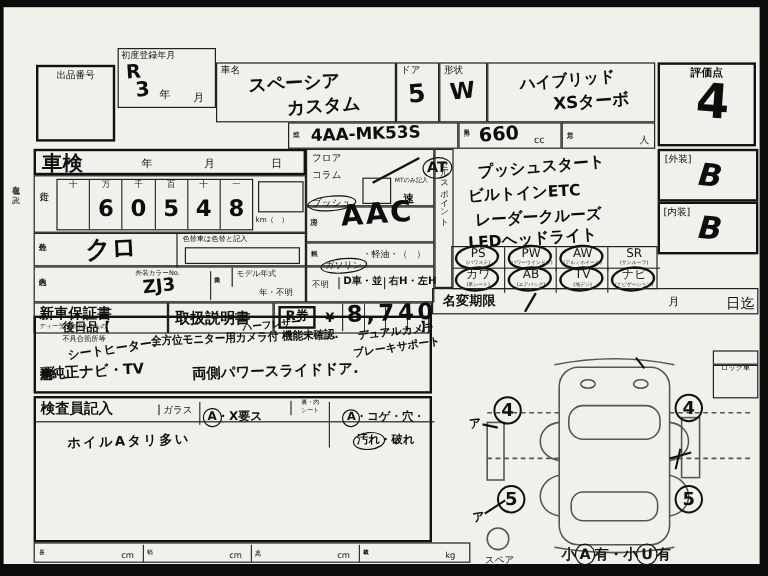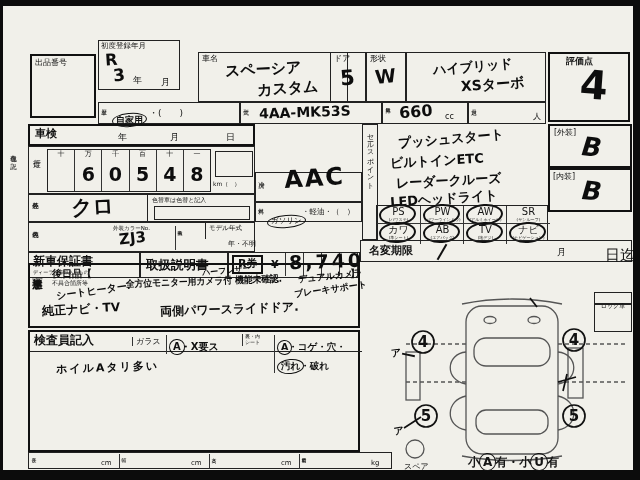--- a/index.html
+++ b/index.html
@@ -1,20 +1,20 @@
 <!DOCTYPE html>
 <html><head>
 <meta charset="utf-8">
 <style>
   html,body{margin:0;padding:0;background:#777;}
   .sheet{position:relative;width:640px;height:480px;background:#f1f0ea;overflow:hidden;
          font-family:"DejaVu Sans","Liberation Sans",sans-serif;color:#151515;}
   .ab{position:absolute;box-sizing:border-box;}
   .b{border:1.6px solid #222;}
-  .b2{border:2.4px solid #111;}
+  .b2{border:2.4px solid #111;text-align:center;}
   .t{font-size:8px;line-height:1.15;color:#111;white-space:nowrap;}
   .bold{font-weight:700;}
   .v{writing-mode:vertical-rl;text-orientation:upright;letter-spacing:0px;line-height:1;}
   .hw{font-weight:700;color:#0d0d0d;white-space:nowrap;}
   .oval{position:relative;display:inline-block;}
   .oval::after{content:"";position:absolute;left:-4px;right:-4px;top:-2px;bottom:-2px;
                border:1.8px solid #111;border-radius:50%;transform:rotate(-5deg);}
   .eq{position:absolute;width:43px;height:20px;text-align:center;border-left:1px solid #333;}
   .eq .code{font-size:10px;font-weight:400;line-height:11px;display:block;}
   .eq .sub{font-size:4.5px;line-height:5px;display:block;transform:scale(.9);}
@@ -46,21 +46,21 @@
   </div>
 
   <div class="ab b" style="left:98px;top:40px;width:82px;height:50px">
     <div class="t" style="padding:1px 2px;font-size:7.5px">初度登録年月</div>
     <span class="ab hw" style="left:6px;top:9px;font-size:16px;transform:rotate(-4deg)">R</span>
     <span class="ab hw" style="left:14px;top:24px;font-size:17px;transform:rotate(-6deg)">3</span>
     <span class="ab t" style="left:34px;top:34px;font-size:9px">年</span>
     <span class="ab t" style="left:62px;top:36px;font-size:9px">月</span>
   </div>
 
-  <div class="ab b" style="left:198px;top:52px;width:150px;height:50px">
+  <div class="ab b" style="left:180px;top:52px;width:150px;height:50px">
     <div class="t" style="padding:1px 3px">車名</div>
     <span class="ab hw" style="left:26px;top:7px;font-size:15px;transform:rotate(-3deg)">スペーシア</span>
     <span class="ab hw" style="left:58px;top:26px;font-size:15px;transform:rotate(-4deg)">カスタム</span>
   </div>
 
   <div class="ab b" style="left:330px;top:52px;width:36px;height:50px">
     <div class="t" style="padding:1px 3px">ドア</div>
     <span class="ab hw" style="left:9px;top:13px;font-size:21px;transform:rotate(-5deg)">5</span>
   </div>
 
@@ -72,41 +72,36 @@
   <div class="ab b" style="left:406px;top:52px;width:140px;height:50px">
     <span class="ab hw" style="left:26px;top:5px;font-size:13px;transform:rotate(-5deg)">ハイブリッド</span>
     <span class="ab hw" style="left:54px;top:23px;font-size:14px;transform:rotate(-4deg)">XSターボ</span>
   </div>
 
   <div class="ab b2" style="left:548px;top:52px;width:82px;height:70px">
     <div class="t bold" style="padding:2px 16px;font-size:9px">評価点</div>
     <span class="ab hw" style="left:30px;top:8px;font-size:40px;transform:rotate(4deg)">4</span>
   </div>
 
-  <div class="ab b" style="left:98px;top:102px;width:142px;height:22px">
-    <span class="ab t v" style="left:2px;top:2px;height:18px;font-size:5.5px">車歴</span>
-    <span class="ab t bold oval" style="left:17px;top:5px;font-size:9px">自家用</span>
-    <span class="ab t" style="left:50px;top:5px;font-size:9px">・(　　)</span>
-  </div>
   <div class="ab b" style="left:240px;top:102px;width:142px;height:22px">
     <span class="ab t v" style="left:2px;top:2px;height:18px;font-size:5.5px">型式</span>
     <span class="ab hw" style="left:18px;top:1px;font-size:14px;transform:rotate(-2deg)">4AA-MK53S</span>
   </div>
   <div class="ab b" style="left:382px;top:102px;width:86px;height:22px">
     <span class="ab t v" style="left:2px;top:1px;height:20px;font-size:5px">排気量</span>
     <span class="ab hw" style="left:16px;top:-1px;font-size:16px;transform:rotate(-4deg)">660</span>
     <span class="ab t" style="left:62px;top:9px;font-size:8px">cc</span>
   </div>
   <div class="ab b" style="left:468px;top:102px;width:78px;height:22px">
     <span class="ab t v" style="left:2px;top:2px;height:18px;font-size:5.5px">定員</span>
     <span class="ab t" style="left:64px;top:9px;font-size:8px">人</span>
   </div>
 
   <div class="ab b2" style="left:28px;top:124px;width:227px;height:22px">
-    <span class="ab t bold" style="left:5px;top:2px;font-size:11px">車検</span>
+    <span class="ab t bold" style="left:5px;top:2px;font-size:17px">車検</span>
     <span class="ab t" style="left:88px;top:6px;font-size:9px">年</span>
     <span class="ab t" style="left:140px;top:6px;font-size:9px">月</span>
     <span class="ab t" style="left:196px;top:6px;font-size:9px">日</span>
   </div>
 
   <div class="ab b" style="left:28px;top:146px;width:227px;height:48px">
     <span class="ab t v" style="left:3px;top:6px;height:36px;font-size:8px">走行</span>
     <div class="ab b mgrid" style="left:18px;top:2px;width:164px;height:43px">
       <div class="mcell">
           <span class="h">十</span>
@@ -144,34 +139,49 @@
       <span class="t" style="position:absolute;left:4px;top:2px;font-size:6px">色替車は色替と記入</span>
       <div class="ab b" style="left:6px;top:11px;width:96px;height:14px"></div>
     </div>
   </div>
 
   <div class="ab b" style="left:28px;top:222px;width:227px;height:30px">
     <span class="ab t v" style="left:3px;top:3px;height:24px;font-size:6.5px">内装色</span>
     <span class="ab t" style="left:84px;top:2px;font-size:5.5px">外装カラーNo.</span>
     <span class="ab hw" style="left:90px;top:6px;font-size:15px;transform:rotate(-6deg)">ZJ3</span>
     <span class="ab t v" style="left:146px;top:3px;height:24px;font-size:5px;border-left:1px solid #333;padding-left:1px">輸入車</span>
-    <div class="ab" style="left:176px;top:0;width:67px;height:16px;border-left:1.6px solid #222">
+    <div class="ab" style="left:164px;top:0;width:67px;height:16px;border-left:1.6px solid #222">
       <span class="t" style="position:absolute;left:3px;top:2px;font-size:6.5px">モデル年式</span>
       <span class="t" style="position:absolute;left:22px;top:17px;font-size:7px">年・不明</span>
     </div>
   </div>
 
+  <div class="ab b" style="left:255px;top:124px;width:107px;height:48px">
+    <span class="ab t" style="left:4px;top:2px;font-size:8px">フロア</span>
+    <span class="ab t" style="left:4px;top:16px;font-size:8px">コラム</span>
+    <span class="ab t oval" style="left:4px;top:32px;font-size:8px">プッシュ</span>
+    <span class="ab t bold oval" style="left:62px;top:3px;font-size:12px">AT</span>
+    <div class="line" style="left:52px;top:16px;width:44px;height:2px;transform:rotate(-28deg)"></div>
+    <div class="ab b" style="left:46px;top:23px;width:24px;height:22px"></div>
+    <span class="ab t" style="left:73px;top:24px;font-size:5px;white-space:normal;width:30px">MTのみ記入</span>
+    <span class="ab t bold" style="left:80px;top:36px;font-size:9px">速</span>
+  </div>
   <div class="ab b" style="left:255px;top:172px;width:107px;height:30px">
     <span class="ab t v" style="left:2px;top:3px;height:24px;font-size:6.5px">冷房</span>
     <span class="ab hw" style="left:28px;top:-9px;font-size:24px;transform:rotate(-4deg);letter-spacing:2px">AAC</span>
   </div>
   <div class="ab b" style="left:255px;top:202px;width:107px;height:20px">
     <span class="ab t v" style="left:2px;top:1px;height:18px;font-size:5.5px">燃料</span>
     <span class="ab t oval" style="left:15px;top:5px;font-size:7.5px">ガソリン</span>
     <span class="ab t" style="left:46px;top:5px;font-size:7.5px">・軽油・（　）</span>
+  </div>
+  <div class="ab b" style="left:255px;top:222px;width:107px;height:30px">
+    <span class="ab t" style="left:4px;top:10px;font-size:7px">不明</span>
+    <span class="ab t bold" style="left:26px;top:8px;font-size:8.5px;border-left:1px solid #333;padding-left:3px">D車・並</span>
+    <span class="ab t bold" style="left:64px;top:8px;font-size:8.5px;border-left:1px solid #333;padding-left:3px">右H・左H</span>
   </div>
 
   <div class="ab b" style="left:362px;top:124px;width:16px;height:116px">
     <span class="ab t v" style="left:3px;top:4px;height:108px;font-size:7px">セールスポイント</span>
   </div>
   <div class="ab" style="left:378px;top:124px;width:170px;height:82px">
     <span class="ab hw" style="left:20px;top:6px;font-size:13px;transform:rotate(-5deg)">プッシュスタート</span>
     <span class="ab hw" style="left:12px;top:28px;font-size:13px;transform:rotate(-3deg)">ビルトインETC</span>
     <span class="ab hw" style="left:18px;top:48px;font-size:13px;transform:rotate(-3deg)">レーダークルーズ</span>
     <span class="ab hw" style="left:12px;top:66px;font-size:13px;transform:rotate(-4deg)">LEDヘッドライト</span>
@@ -271,21 +281,21 @@
     <span class="ab t v" style="left:180px;top:1px;height:15px;font-size:5px;border-left:1px solid #333;padding-left:1px">高さ</span>
     <span class="ab t" style="left:252px;top:6px;font-size:7px">cm</span>
     <span class="ab t v" style="left:270px;top:1px;height:15px;font-size:4.5px;border-left:1px solid #333;padding-left:1px">積載量</span>
     <span class="ab t" style="left:342px;top:6px;font-size:7px">kg</span>
   </div>
 
   <div class="ab b" style="left:360px;top:240px;width:272px;height:22px">
     <span class="ab t bold" style="left:8px;top:4px;font-size:11px">名変期限</span>
     <div class="line" style="left:80px;top:2px;width:2px;height:18px;transform:rotate(30deg)"></div>
     <span class="ab t" style="left:196px;top:6px;font-size:9px">月</span>
-    <span class="ab t" style="left:244px;top:6px;font-size:15px">日迄</span>
+    <span class="ab t" style="left:244px;top:6px;font-size:12px">日迄</span>
   </div>
 
   <div class="ab b" style="left:594px;top:292px;width:38px;height:12px;text-align:center">
     <span class="t" style="font-size:6px;line-height:11px">ロック車</span>
   </div>
   <div class="ab b" style="left:594px;top:304px;width:38px;height:28px"></div>
 
   <svg class="ab" style="left:402px;top:294px" width="232" height="172" viewBox="0 0 232 172">
     <g stroke="#555" fill="none" stroke-width="1.3">
       <path d="M60,10 Q110,0 160,10"></path>

